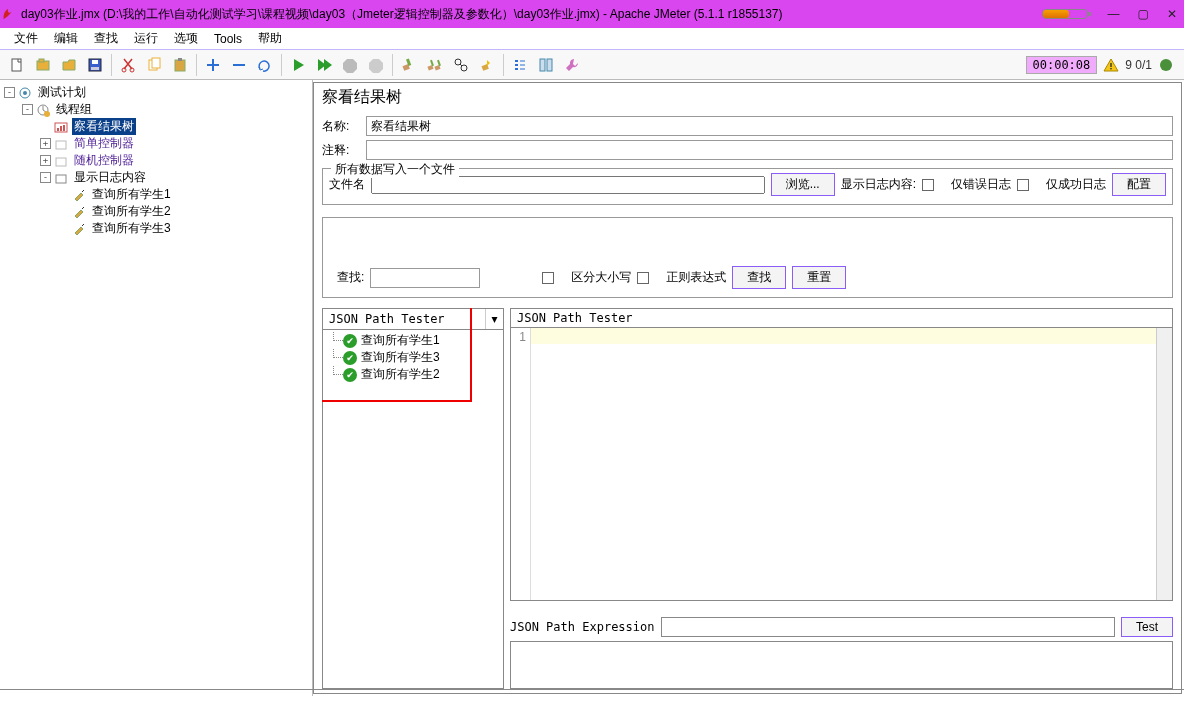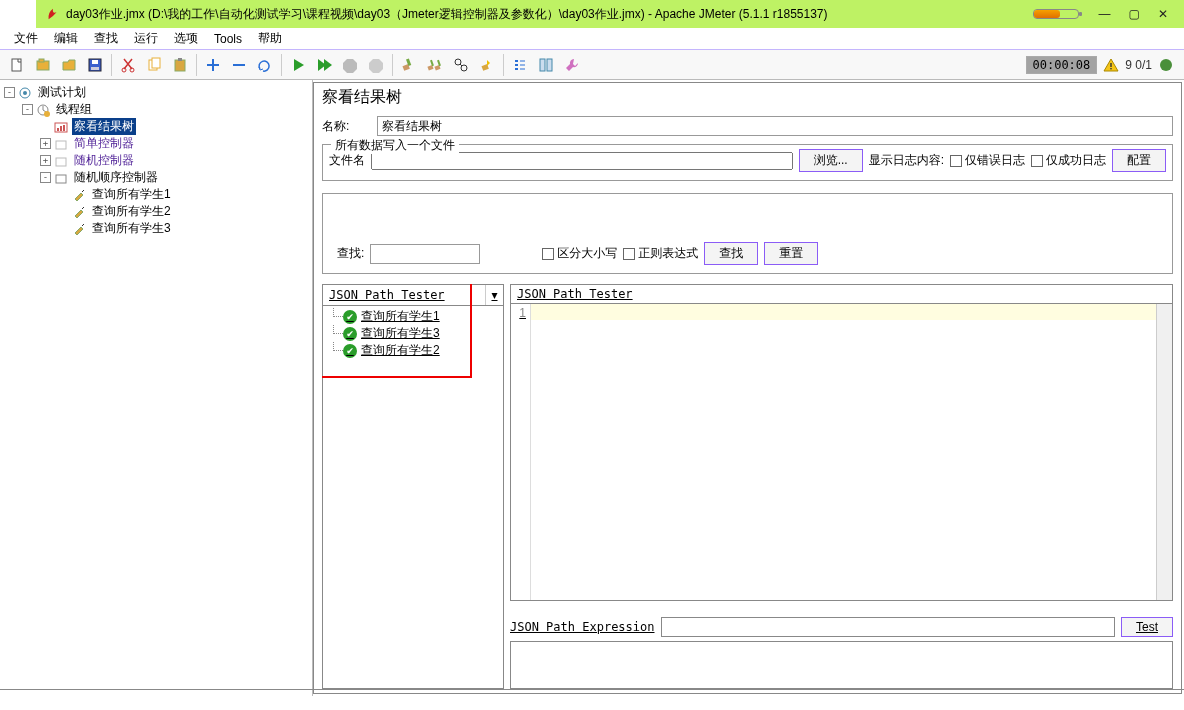--- a/index.html
+++ b/index.html
@@ -1,64 +1,64 @@
 <!DOCTYPE html>
 <html><head>
 <meta charset="utf-8">
 <style>
 * { box-sizing: border-box; margin: 0; padding: 0; font-family: "Microsoft YaHei", SimSun, Arial, sans-serif; font-size: 12px; }
 body { background: #fff; width: 1184px; height: 710px; overflow: hidden; position: relative; }
 
-.titlebar { height: 28px; display: flex; align-items: center; padding: 0 10px; background: #bef264; margin-left: 36px; }
+.titlebar { height: 28px; display: flex; align-items: center; padding: 0 1px; background: #d946ef; }
 .titlebar .feather { width: 14px; height: 14px; margin-right: 6px; }
 .titlebar .title-text { flex: 1; color: #000; white-space: nowrap; overflow: hidden; }
 .titlebar .winctrls { display: flex; align-items: center; gap: 18px; margin-right: 6px; }
 .titlebar .winctrls span { font-family: "Segoe UI Symbol", Arial; font-size: 12px; color: #222; }
 .battery { width: 46px; height: 10px; border: 1px solid #888; border-radius: 4px; margin-right: 20px; position: relative; }
 .battery::after { content: ""; position: absolute; right: -4px; top: 2px; width: 3px; height: 4px; background: #888; border-radius: 1px; }
 .battery .level { height: 100%; width: 60%; background: linear-gradient(#f6a000,#e07000); border-radius: 3px; }
 
 .menubar { height: 22px; display: flex; align-items: center; padding: 0 6px; border-bottom: 1px solid #c4b5fd; }
 .menubar .menu-item { padding: 2px 8px; color: #000; }
 
 .toolbar { height: 30px; display: flex; align-items: center; padding: 0 4px; border-bottom: 1px solid #bbb; background: #f8f8f8; }
 .toolbar .tbtn { width: 24px; height: 24px; margin: 0 1px; display: flex; align-items: center; justify-content: center; border: 1px solid transparent; border-radius: 2px; }
 .toolbar .sep { width: 1px; height: 22px; background: #ccc; margin: 0 3px; }
 .toolbar .spacer { flex: 1; }
-.toolbar .timer { border: 1px solid #aaa; padding: 1px 6px; font-family: monospace; background: #a3a3a3; margin-right: 6px; font-size:12px;}
+.toolbar .timer { border: 1px solid #aaa; padding: 1px 6px; font-family: monospace; background: #f0abfc; margin-right: 6px; font-size:12px;}
 .toolbar .status-text { margin: 0 6px; color: #333; }
 .icon-svg { width: 16px; height: 16px; display:block; }
 
 .workarea { display: flex; height: 616px; }
 .tree-pane { width: 313px; border-right: 1px solid #bbb; background: #fff; overflow: auto; padding-top: 4px; }
 .tree-node { display: flex; align-items: center; height: 17px; padding-left: 4px; white-space: nowrap; }
 .tree-node .exp { width: 11px; height: 11px; border: 1px solid #888; display: inline-flex; align-items: center; justify-content: center; font-size: 9px; line-height: 9px; color: #555; margin-right: 2px; font-family: monospace;}
 .tree-node .noexp { width: 11px; height:11px; display:inline-block; margin-right:2px;}
 .tree-node .icon { width: 16px; height: 16px; margin-right: 3px; display: inline-flex; align-items: center; justify-content: center; }
 .tree-node.selected .label { background: #0a3f8a; color: #fff; }
 .tree-node .label { padding: 0 2px; }
 .tree-node.dim .label { color: #4c1d95; }
 .ind0{padding-left:4px}.ind1{padding-left:22px}.ind2{padding-left:40px}.ind3{padding-left:58px}
 
 .main-pane { flex: 1; border: 1px solid #888; margin: 2px 2px 2px 0; background: #fff; display: flex; flex-direction: column; overflow:hidden;}
 .panel-title { font-size: 16px; padding: 4px 8px 6px 8px; }
-.form-row { display: flex; align-items: center; padding: 2px 8px; gap: 15px; }
+.form-row { display: flex; align-items: center; padding: 2px 8px; gap: 4px; }
 .form-row label { width: 40px; text-align: left; }
 .form-row input.wide { flex: 1; border: 1px solid #999; height: 20px; padding: 0 4px; background:#fff;}
 .group-box { border: 1px solid #999; margin: 6px 8px; padding: 4px 6px 8px 6px; position: relative; }
 .group-box .legend { position: absolute; top: -8px; left: 8px; background: #fff; padding: 0 4px; font-size: 12px; }
 .inline { display: flex; align-items: center; gap: 6px; }
 .btn { border: 1px solid #8b5cf6; background: #f4f4f4; padding: 2px 14px; font-size:12px;}
-.checkbox { display: inline-flex; align-items: center; gap: 3px; }
+.checkbox { display: inline-flex; align-items: center; gap: 17px; }
 .checkbox .box { width: 12px; height: 12px; border: 1px solid #666; background:#fff;}
 
 .search-row { display: flex; align-items: center; padding: 2px 8px; gap: 6px; margin-top: 40px; }
 .search-row input.search { width: 110px; border: 1px solid #999; height: 20px; background:#fff;}
 
-.lower { flex: 1; display: flex; margin: 4px 8px 4px 8px; gap: 6px; overflow:hidden;text-decoration:underline;}
+.lower { flex: 1; display: flex; margin: 4px 8px 4px 8px; gap: 6px; overflow:hidden;}
 .results-col { width: 182px; display: flex; flex-direction: column; }
 .renderer-select { display:flex; border: 1px solid #888; height: 22px; align-items:center; background:#fff;}
 .renderer-select .sel-text { flex:1; padding:0 6px; font-family: "SimSun", monospace; font-size:12px;}
 .renderer-select .arrow { width:18px; text-align:center; border-left:1px solid #ccc; height:100%; display:flex; align-items:center; justify-content:center;}
 .result-tree { border: 1px solid #888; flex: 1; background:#fff; margin-top:-1px; padding-top:2px;}
 .highlight-box { position:absolute; border:2px solid #e00; pointer-events:none;}
 .result-item { display:flex; align-items:center; height:17px; padding-left:10px;}
 .result-item .tree-tick{ width:10px; border-left:1px dotted #888; border-bottom:1px dotted #888; height:9px; margin-bottom:8px;}
 .green-check { width:14px; height:14px; border-radius:50%; background:#2a9d2a; display:inline-flex; align-items:center; justify-content:center; color:#fff; font-size:9px; margin-right:4px;}
 .scroll-auto { display:flex; align-items:center; gap:4px; padding:3px 4px; border-top:0;}
@@ -300,21 +300,21 @@
         </span>
         <span class="label">随机控制器</span>
       </div>
     <div class="tree-node ind2">
         <span class="exp">-</span>
         <span class="icon">
           <svg width="14" height="14">
             <rect x="2" y="4" width="10" height="8" fill="#fff" stroke="#888"></rect>
           </svg>
         </span>
-        <span class="label">随机顺序控制器</span>
+        <span class="label">显示日志内容</span>
       </div>
     <div class="tree-node ind3">
         <span class="noexp"></span>
         <span class="icon">
           <svg width="14" height="14">
             <path d="M3 11l6-6 2 2-6 6z" fill="#d9a741" stroke="#8a6"></path>
             <path d="M10 4l2-2" stroke="#333"></path>
           </svg>
         </span>
         <span class="label">查询所有学生1</span>
@@ -339,20 +339,24 @@
         </span>
         <span class="label">查询所有学生3</span>
       </div>
   </div>
 
   <div class="main-pane">
     <div class="panel-title">察看结果树</div>
     <div class="form-row">
       <label>名称:</label>
       <input class="wide" value="察看结果树" style="">
+    </div>
+    <div class="form-row">
+      <label>注释:</label>
+      <input class="wide" style="">
     </div>
     <div class="group-box">
       <span class="legend">所有数据写入一个文件</span>
       <div class="inline">
         <span>文件名</span>
         <input class="wide" style="flex: 1 1 0%;">
         <button class="btn">浏览...</button>
         <span>显示日志内容:</span>
         <label class="checkbox">
             <span class="box"></span>

